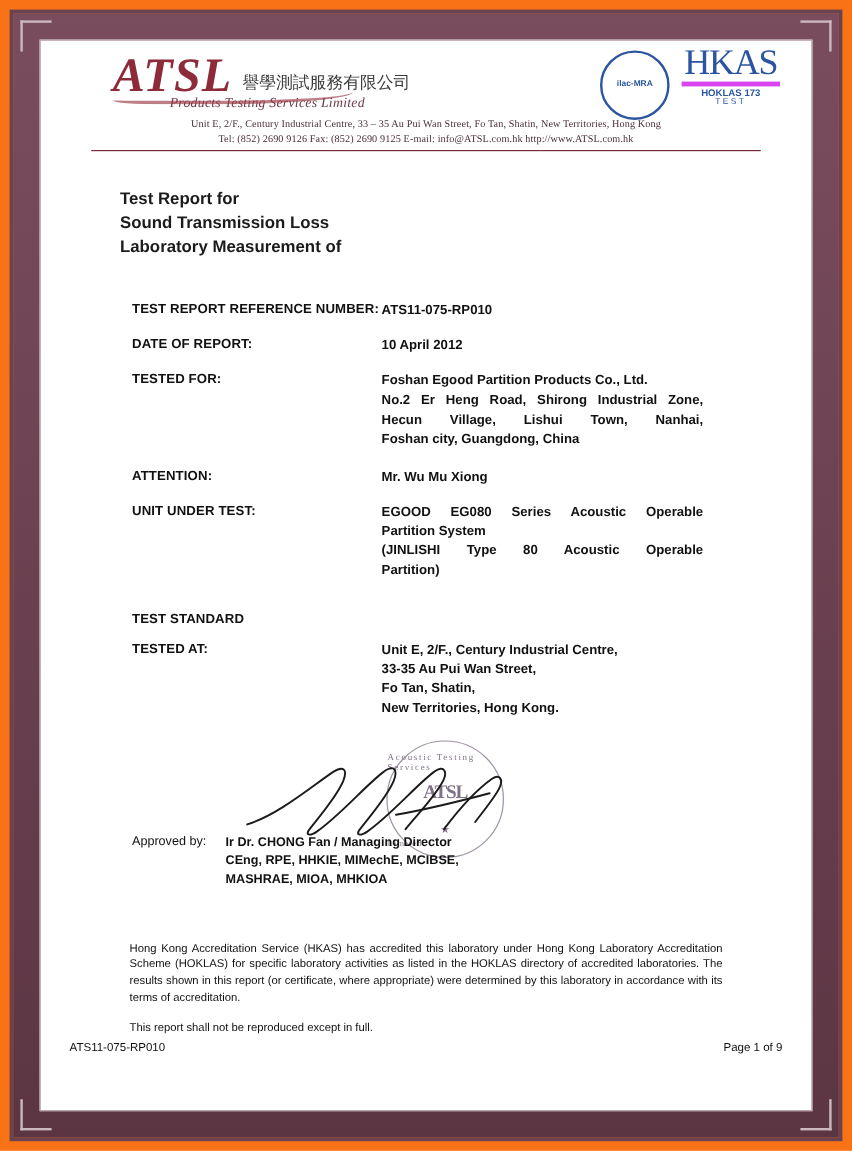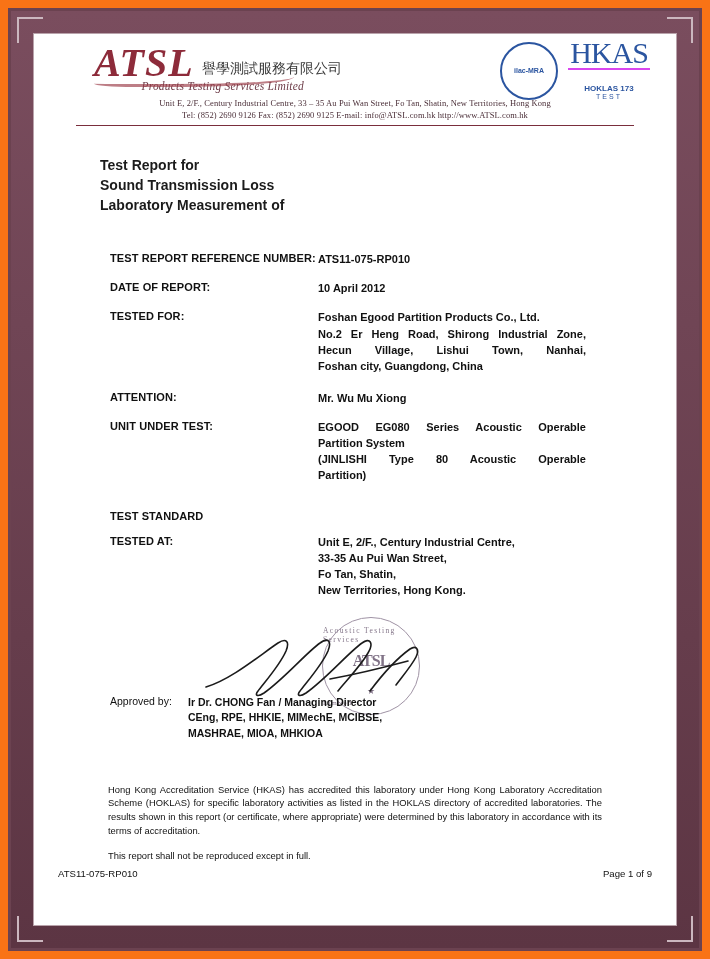--- a/index.html
+++ b/index.html
@@ -141,22 +141,22 @@
   .badge-hkas .hk {
     font-family: "Liberation Serif", serif;
     font-weight: normal;
     font-size: 30px;
     line-height: 0.85;
     letter-spacing: -1px;
   }
   .badge-hkas .hkolas {
     font-size: 8px;
     font-weight: bold;
-    border-top: 2px solid #d946ef;
-    padding-top: 14px;
+    border-top: 4px solid #d946ef;
+    padding-top: 1px;
     margin-top: 2px;
   }
   .badge-hkas .test {
     font-size: 7px;
     letter-spacing: 2px;
   }
 
   .address-line, .contact-line {
     font-family: "Liberation Serif", serif;
     font-size: 8.5px;

